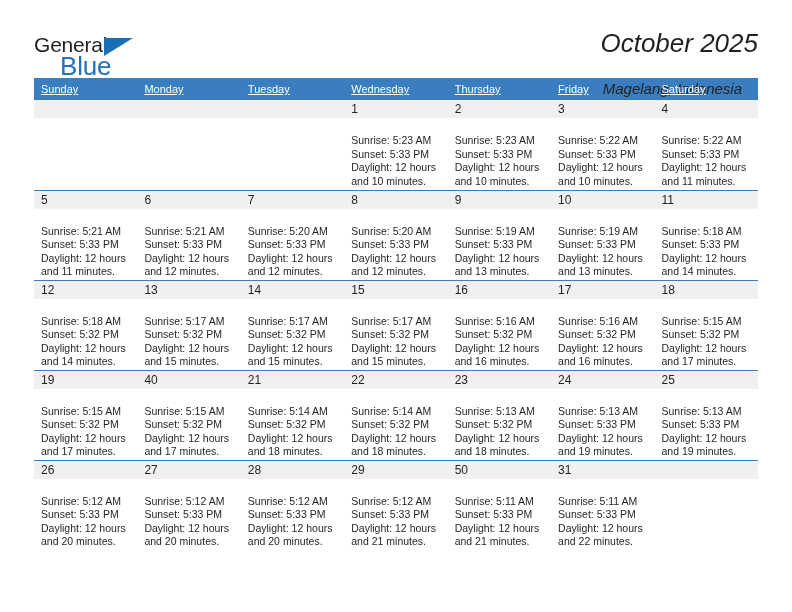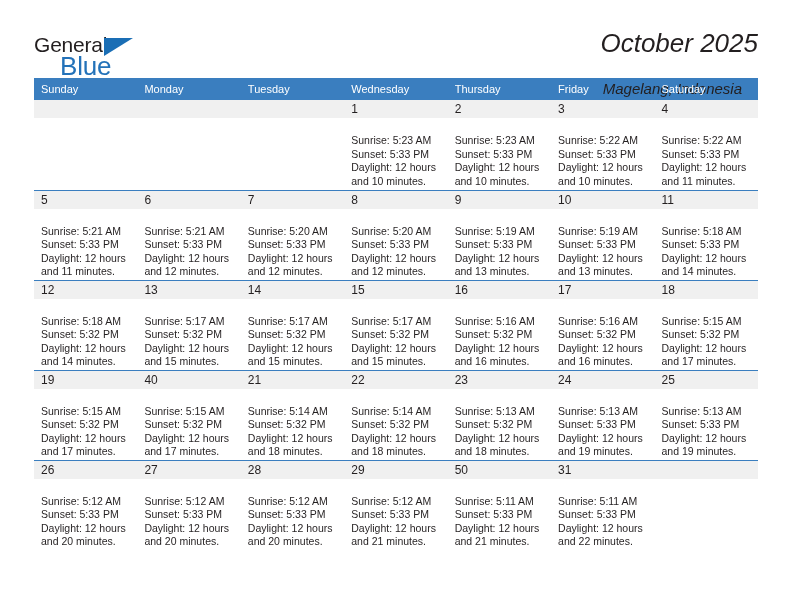--- a/index.html
+++ b/index.html
@@ -88,20 +88,21 @@
   }
   .calendar th {
     background: #3a7ebf;
     color: #ffffff;
     font-size: 11px;
     font-weight: normal;
     text-align: left;
     padding: 5px 0 5px 7px;
     height: 19px;
     box-sizing: border-box;
+    text-decoration: underline;
   }
   .calendar td {
     vertical-align: top;
     padding: 0;
     border-top: 1px solid #3a7ebf;
     height: 90px;
     box-sizing: border-box;
   }
   tr.week:first-of-type td {
     border-top: none;

